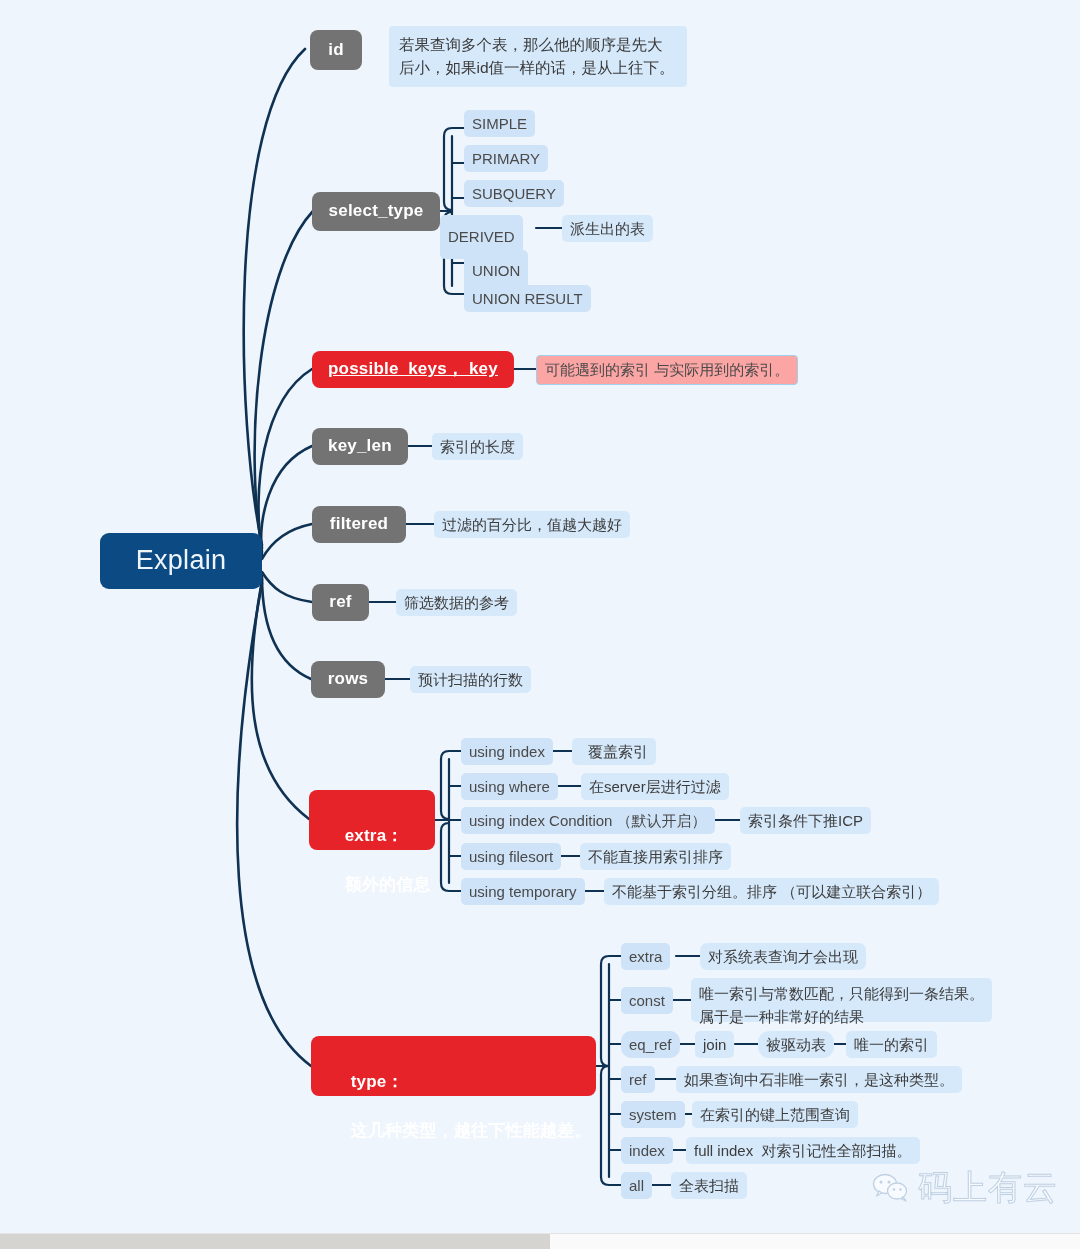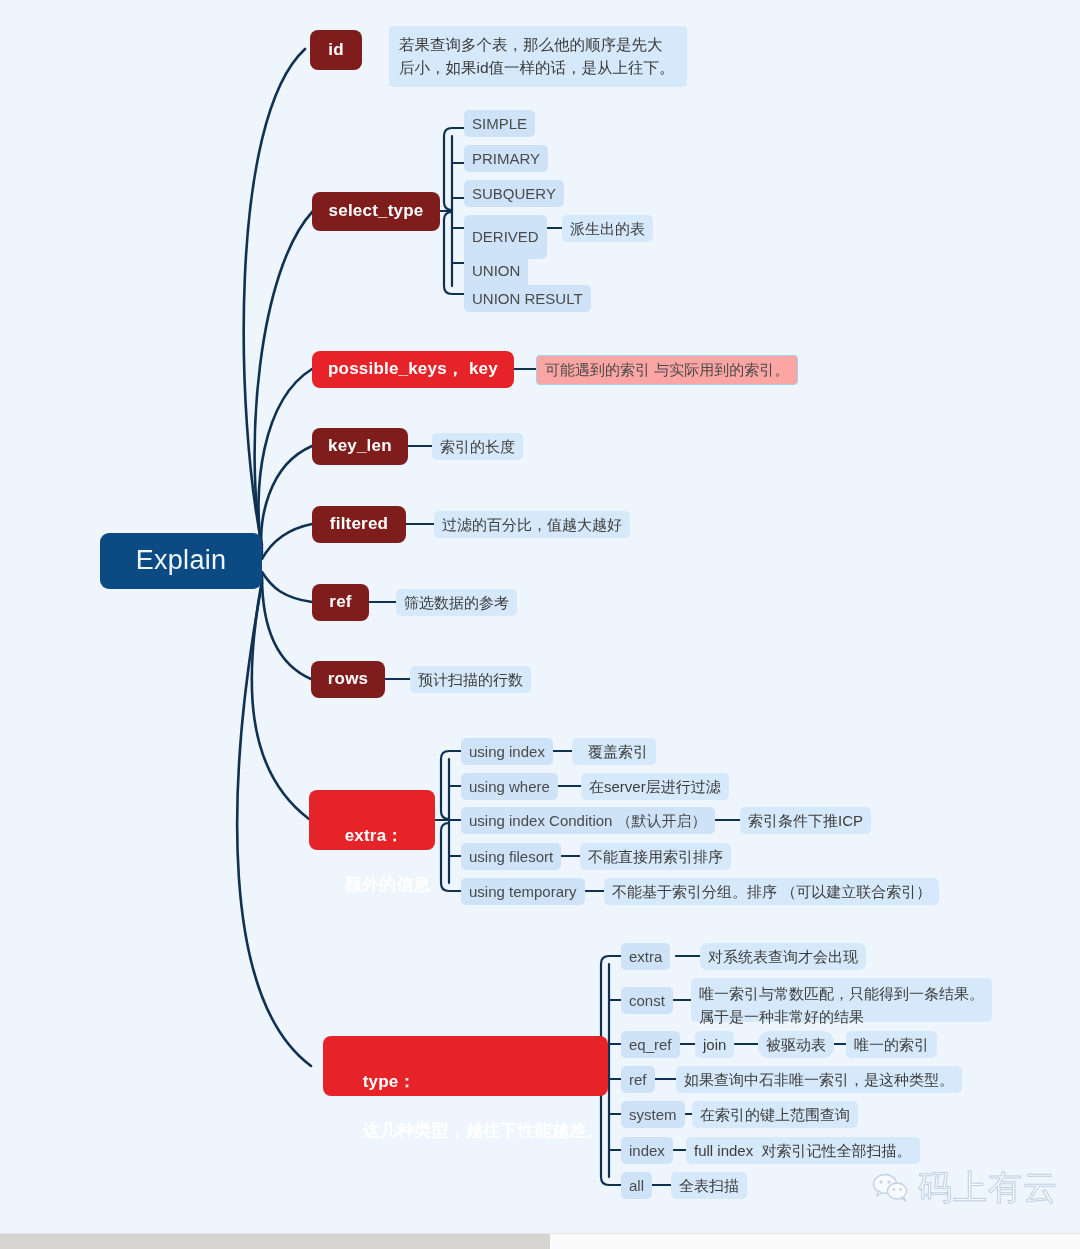--- a/index.html
+++ b/index.html
@@ -42,21 +42,21 @@
     color: #eef5fd;
     border-radius: 9px;
     font-size: 27px;
     font-weight: 400;
     padding: 0 14px;
     letter-spacing: .3px;
   }
 
   
   .branch-blue {
-    background: #7f1d1d;
+    background: #737373;
     color: #ffffff;
     border-radius: 8px;
     font-size: 17px;
     font-weight: bold;
     padding: 0 16px;
     letter-spacing: .2px;
   }
 
   
   .branch-red {
@@ -244,34 +244,34 @@
 
   <div class="node leaf" style="left:464px; top:110px; height:27px;">
     <span>SIMPLE</span>
   </div>
   <div class="node leaf" style="left:464px; top:145px; height:27px;">
     <span>PRIMARY</span>
   </div>
   <div class="node leaf" style="left:464px; top:180px; height:27px;">
     <span>SUBQUERY</span>
   </div>
-  <div class="node leaf" style="left:464px; top:215px; height:44px;">
+  <div class="node leaf" style="left:440px; top:215px; height:44px;">
     <span>DERIVED</span>
   </div>
   <div class="node leaf note" style="left:562px; top:215px; height:27px;">
     <span>派生出的表</span>
   </div>
   <div class="node leaf" style="left:464px; top:250px; height:41px;">
     <span>UNION</span>
   </div>
   <div class="node leaf" style="left:464px; top:285px; height:27px;">
     <span>UNION RESULT</span>
   </div>
 
-  <div class="node branch-red" style="left:312px; top:351px; height:37px; justify-content:flex-end; min-width:199px;">
+  <div class="node branch-red" style="left:312px; top:351px; height:37px; justify-content:flex-end; min-width:199px;text-decoration:underline;">
     <span>possible_keys， key</span>
   </div>
   <div class="node leaf bordered" style="left:536px; top:355px; height:30px;">
     <span>可能遇到的索引 与实际用到的索引。</span>
   </div>
 
   <div class="node branch-blue" style="left:312px; top:428px; height:37px; justify-content:center; min-width:93px;">
     <span>key_len</span>
   </div>
   <div class="node leaf note" style="left:432px; top:433px; height:27px;">
@@ -332,40 +332,40 @@
     <span>不能直接用索引排序</span>
   </div>
 
   <div class="node leaf" style="left:461px; top:878px; height:27px;">
     <span>using temporary</span>
   </div>
   <div class="node leaf note" style="left:604px; top:878px; height:27px;">
     <span>不能基于索引分组。排序 （可以建立联合索引）</span>
   </div>
 
-  <div class="node branch-red multiline" style="left:323px; top:1036px; width:285px; height:60px;padding-left:20px;">
+  <div class="node branch-red multiline" style="left:311px; top:1036px; width:285px; height:60px;padding-left:20px;">
     <span>type：</span><br>
     <span>这几种类型，越往下性能越差。</span>
   </div>
 
   <div class="node leaf" style="left:621px; top:943px; height:27px;">
     <span>extra</span>
   </div>
   <div class="node leaf note" style="left:700px; top:943px; height:27px;border-radius:7px;">
     <span>对系统表查询才会出现</span>
   </div>
 
   <div class="node leaf" style="left:621px; top:987px; height:27px;">
     <span>const</span>
   </div>
   <div class="node leaf note wrap" style="left:691px; top:978px; width:301px; height:44px; align-items:flex-start; padding-top:5px;">
     <span>唯一索引与常数匹配，只能得到一条结果。属于是一种非常好的结果</span>
   </div>
 
-  <div class="node leaf" style="left:621px; top:1031px; height:27px;">
+  <div class="node leaf" style="left:621px; top:1031px; height:27px;border-radius:10px;">
     <span>eq_ref</span>
   </div>
   <div class="node leaf note" style="left:695px; top:1031px; height:27px;">
     <span>join</span>
   </div>
   <div class="node leaf note" style="left:758px; top:1031px; height:27px;border-radius:11px;">
     <span>被驱动表</span>
   </div>
   <div class="node leaf note" style="left:846px; top:1031px; height:27px;">
     <span>唯一的索引</span>

